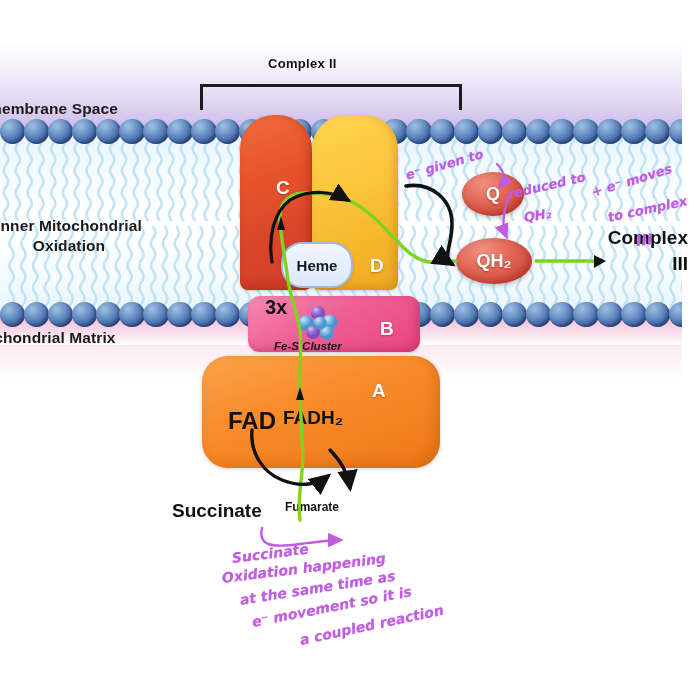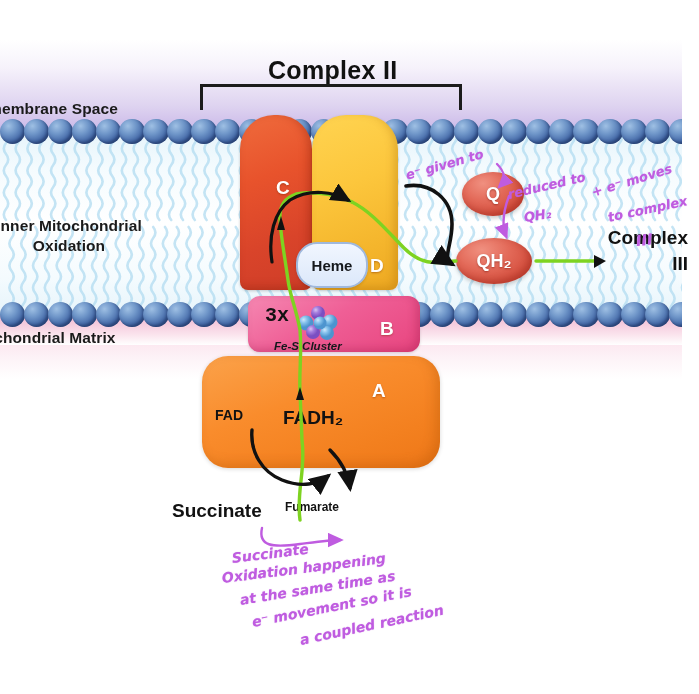--- a/index.html
+++ b/index.html
@@ -53,21 +53,21 @@
   .mlabel{
     position:absolute;color:#1a1a1a;font-weight:bold;font-size:15.5px;
     letter-spacing:.1px;white-space:nowrap;
   }
   #lbl-ims{left:-46px;top:100px;}
   #lbl-imm{left:-36px;top:216px;text-align:center;line-height:20px;width:210px;}
   #lbl-matrix{left:-38px;top:329px;}
 
   
   #complex2-title{
-    position:absolute;left:268px;top:56px;font-size:25px;font-weight:bold;color:#111;
+    position:absolute;left:268px;top:56px;font-size:13px;font-weight:bold;color:#111;
     letter-spacing:.3px;
   }
   #bracket{position:absolute;left:200px;top:84px;width:262px;height:26px;}
   #bracket .bar{position:absolute;left:0;top:0;width:262px;height:3px;background:#1b1b1b;}
   #bracket .lf{position:absolute;left:0;top:0;width:3px;height:26px;background:#1b1b1b;}
   #bracket .rt{position:absolute;right:0;top:0;width:3px;height:26px;background:#1b1b1b;}
 
   
   .sub{position:absolute;display:flex;align-items:center;justify-content:center;}
   .sub .tag{
@@ -96,32 +96,32 @@
   #sub-B .tag{position:absolute;left:132px;top:22px;}
   #sub-A{
     left:202px;top:356px;width:238px;height:112px;border-radius:26px;
     background:linear-gradient(160deg,#fba24a 0%,#f98c2c 40%,#f3801f 75%,#ee7718 100%);
     box-shadow:inset -5px -4px 11px rgba(170,80,0,.3), 0 1px 4px rgba(0,0,0,.16);
   }
   #sub-A .tag{position:absolute;left:170px;top:24px;}
 
   
   #heme{
-    position:absolute;left:296px;top:242px;width:68px;height:42px;border-radius:21px;
+    position:absolute;left:281px;top:242px;width:68px;height:42px;border-radius:21px;
     background:linear-gradient(to bottom,#f1f6ff,#dce8fa);
     border:2px solid #9fb8dd;
     display:flex;align-items:center;justify-content:center;
     color:#15181c;font-weight:bold;font-size:15px;
     box-shadow:0 1px 3px rgba(0,0,0,.15);
   }
 
   
   #fes-wrap{position:absolute;left:296px;top:306px;width:48px;height:34px;}
   #fes-3x{
-    position:absolute;left:265px;top:304px;font-size:20px;font-weight:bold;color:#111;font-family:Liberation Mono, monospace;
+    position:absolute;left:265px;top:296px;font-size:20px;font-weight:bold;color:#111;
   }
   #fes-label{
     position:absolute;left:274px;top:340px;font-size:11.5px;font-style:italic;font-weight:bold;
     color:#15181c;
   }
 
   
   .ubiq{
     position:absolute;border-radius:50%;
     display:flex;align-items:center;justify-content:center;
@@ -135,21 +135,21 @@
   #ubiq-qh2{left:456px;top:238px;width:76px;height:46px;font-size:18px;}
 
   
   #complex3{
     position:absolute;left:578px;top:225px;width:110px;text-align:right;
     font-size:19px;font-weight:bold;color:#111;line-height:26px;
   }
 
   
   .rxn{position:absolute;font-weight:bold;color:#121212;white-space:nowrap;}
-  #t-fad{left:215px;top:407px;font-size:14px;}
+  #t-fad{left:228px;top:407px;font-size:24px;}
   #t-fadh2{left:283px;top:407px;font-size:19px;}
   #t-succinate{left:172px;top:500px;font-size:19px;}
   #t-fumarate{left:285px;top:500px;font-size:12px;}
 
   
   svg.ov{position:absolute;left:0;top:0;width:699px;height:694px;overflow:visible;pointer-events:none;}
 
   
   .hw{
     position:absolute;color:#bf5ce0;font-family:"DejaVu Sans", sans-serif;

